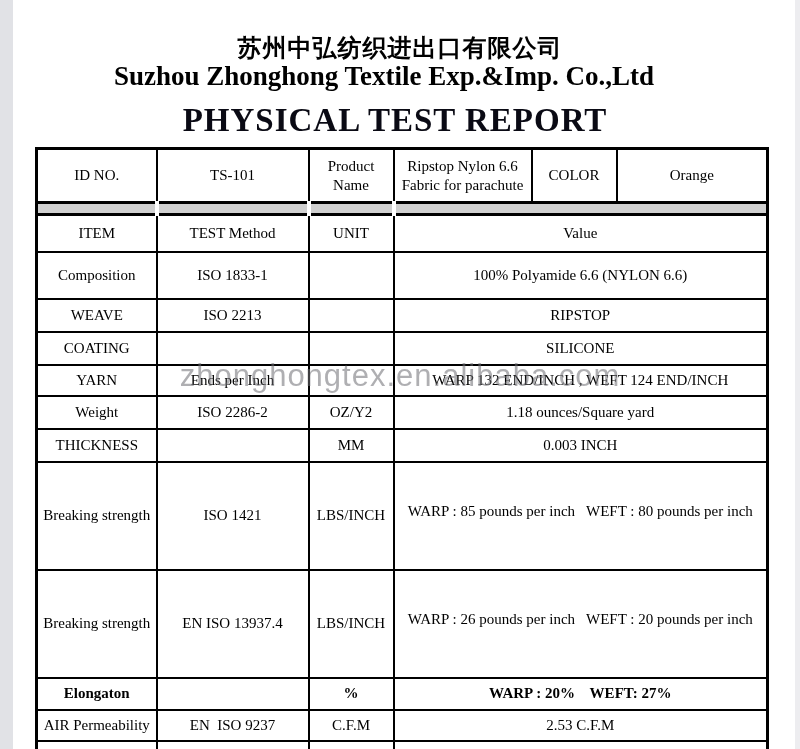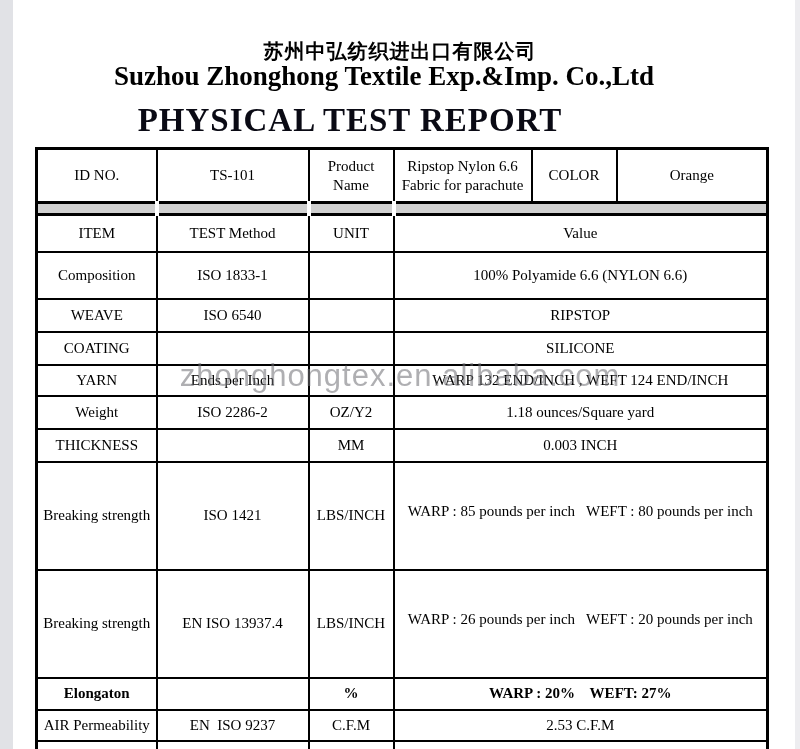--- a/index.html
+++ b/index.html
@@ -15,40 +15,41 @@
     position: absolute; left: 0; top: 0;
     width: 13px; height: 749px;
     background: #e1e2e6;
   }
   .edge-strip-right {
     position: absolute; right: 0; top: 0;
     width: 5px; height: 749px;
     background: #ededf0;
   }
   .company-cn {
-    position: absolute; left: 0; top: 38px; width: 800px;
+    position: absolute; left: 0; top: 32px; width: 800px;
     text-align: center;
     font-family: "Liberation Sans", sans-serif;
     font-weight: bold;
-    font-size: 20px;
+    font-size: 24px;
     letter-spacing: 1px;
   }
   .company-en {
     position: absolute; left: 0; top: 61px; width: 768px;
     text-align: center;
     font-weight: bold;
     font-size: 27px;
   }
   .report-title {
     position: absolute; left: 0; top: 102px; width: 700px;
     text-align: center;
     font-weight: bold;
     font-size: 33px;
     letter-spacing: 1px;
     color: #0a0a14;
+    padding-left: 45px;
   }
   table.report {
     position: absolute; left: 35px; top: 147px;
     width: 731px;
     border-collapse: collapse;
     table-layout: fixed;
     border: 3px solid #000;
   }
   table.report td {
     border: 2px solid #000;
@@ -153,21 +154,21 @@
 
   <tr class="r-comp">
     <td>Composition</td>
     <td>ISO 1833-1</td>
     <td></td>
     <td colspan="3" class="val">100% Polyamide 6.6 (NYLON 6.6)</td>
   </tr>
 
   <tr class="r-weave">
     <td>WEAVE</td>
-    <td>ISO 6540</td>
+    <td>ISO 2213</td>
     <td></td>
     <td colspan="3" class="val">RIPSTOP</td>
   </tr>
 
   <tr class="r-coat">
     <td>COATING</td>
     <td></td>
     <td></td>
     <td colspan="3" class="val">SILICONE</td>
   </tr>

